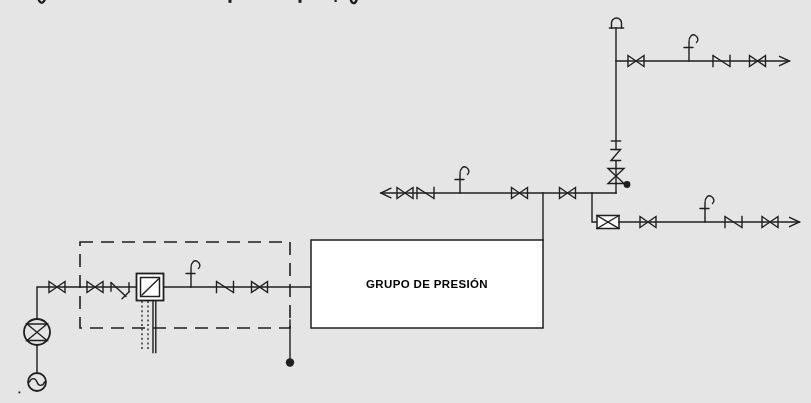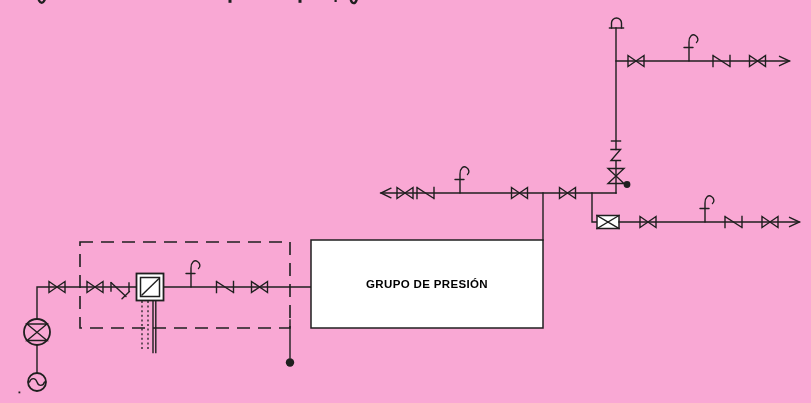--- a/index.html
+++ b/index.html
@@ -1,16 +1,16 @@
 <!DOCTYPE html>
 <html><head>
 <meta charset="utf-8">
 <style>
   html,body{margin:0;padding:0;background:#ffffff;}
-  .stage{position:relative;width:811px;height:403px;background:#f9a8d4;overflow:hidden;}
+  .stage{position:relative;width:811px;height:403px;background:#e5e5e5;overflow:hidden;}
   svg{display:block;}
   svg .ln{stroke:#1f1f1f;fill:none;stroke-width:1.4px;stroke-linecap:square;}
   svg .lnr{stroke:#1f1f1f;fill:none;stroke-width:1.4px;stroke-linecap:round;}
   svg .fillk{fill:#1f1f1f;stroke:none;}
   svg .whitebox{fill:#ffffff;stroke:#1f1f1f;stroke-width:1.5px;}
   svg .thick{stroke-width:1.8px;}
   svg .dashbox{stroke:#1f1f1f;fill:none;stroke-width:1.6px;stroke-dasharray:13 8;}
   svg .dotline{stroke:#1f1f1f;fill:none;stroke-width:1.3px;stroke-dasharray:2 2.6;}
   svg .frag{stroke:#1f1f1f;fill:none;stroke-width:2.4px;stroke-linecap:round;}
   svg text.boxlabel{

